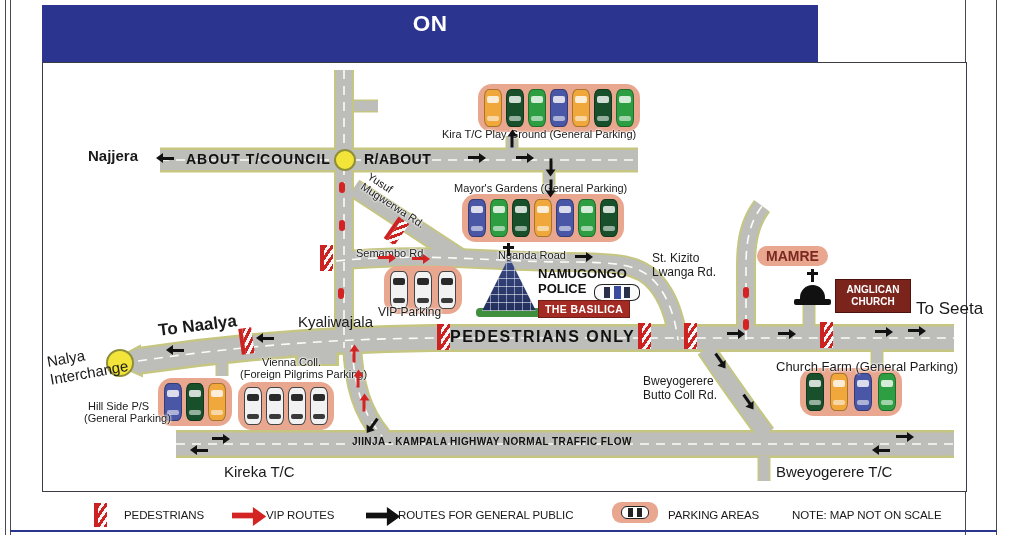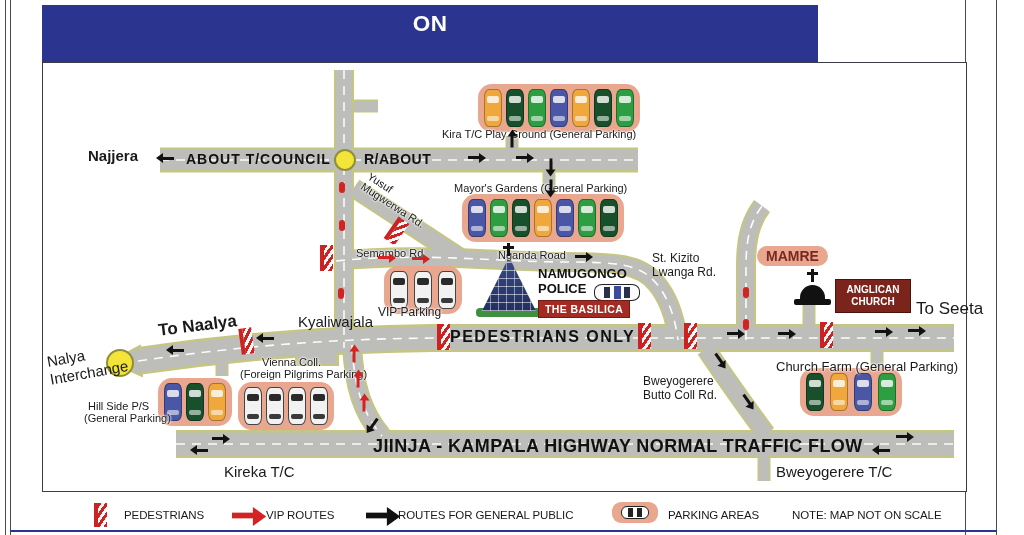--- a/index.html
+++ b/index.html
@@ -256,21 +256,21 @@
   <div class="lbl" style="left:158px;top:316px;font-size:17px;font-weight:bold;transform:rotate(-7deg)">To Naalya</div>
   <div class="lbl" style="left:48px;top:346px;font-size:15px;line-height:18px;transform:rotate(-10deg)">
     <div>Nalya</div>
     <div>Interchange</div>
   </div>
   <div class="lbl roadtext" style="left:450px;top:328px;font-size:16px;letter-spacing:1.5px">PEDESTRIANS ONLY</div>
   <div class="lbl" style="left:643px;top:374px;font-size:12px;line-height:14px">
     <div>Bweyogerere</div>
     <div>Butto Coll Rd.</div>
   </div>
-  <div class="lbl roadtext" style="left:373px;top:436px;font-size:18px;letter-spacing:.4px">JIINJA - KAMPALA HIGHWAY NORMAL TRAFFIC FLOW</div>
+  <div class="lbl roadtext" style="left:352px;top:436px;font-size:10px;letter-spacing:.4px">JIINJA - KAMPALA HIGHWAY NORMAL TRAFFIC FLOW</div>
   <div class="lbl" style="left:224px;top:463px;font-size:15px;font-weight:500">Kireka T/C</div>
   <div class="lbl" style="left:776px;top:463px;font-size:15px;font-weight:400">Bweyogerere T/C</div>
 
   <span class="arr left" style="left:162px;top:157px"></span>
   <span class="arr" style="left:468px;top:156px"></span>
   <span class="arr" style="left:516px;top:156px"></span>
   <span class="arr" style="left:575px;top:255px"></span>
   <span class="arr up" style="left:506px;top:140px"></span>
   <span class="arr down" style="left:545px;top:163px"></span>
   <span class="arr down" style="left:545px;top:184px"></span>

